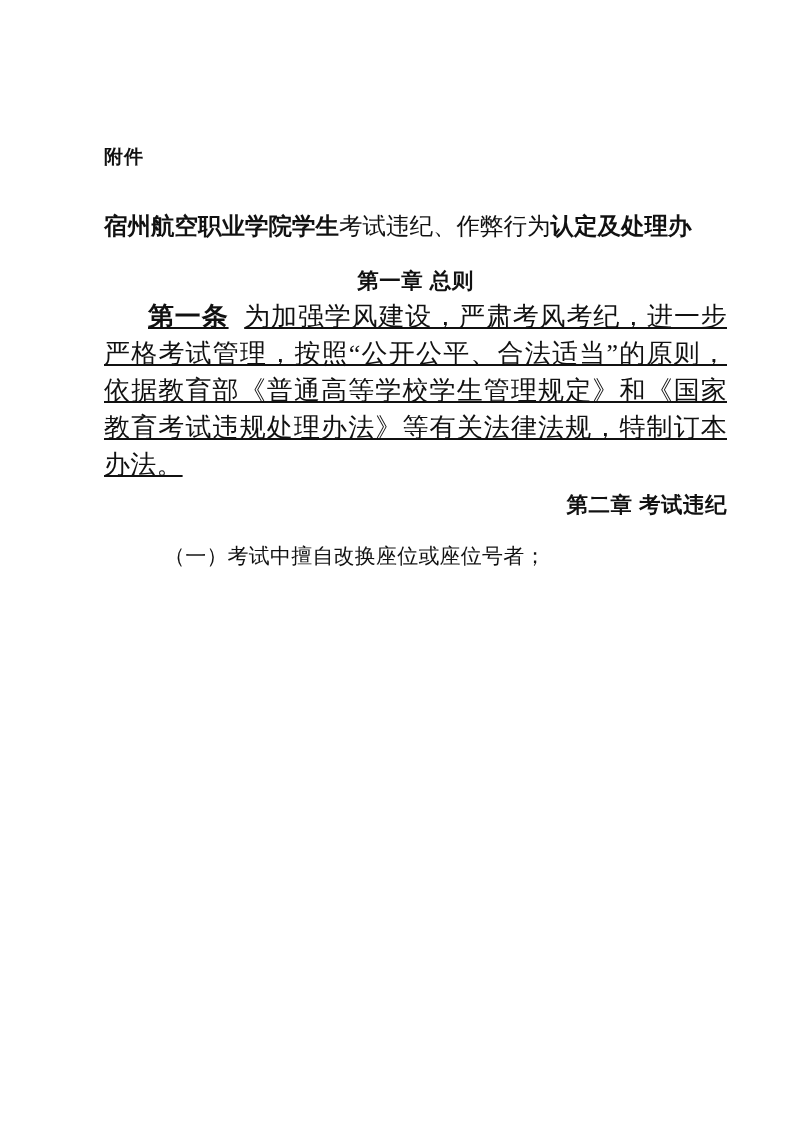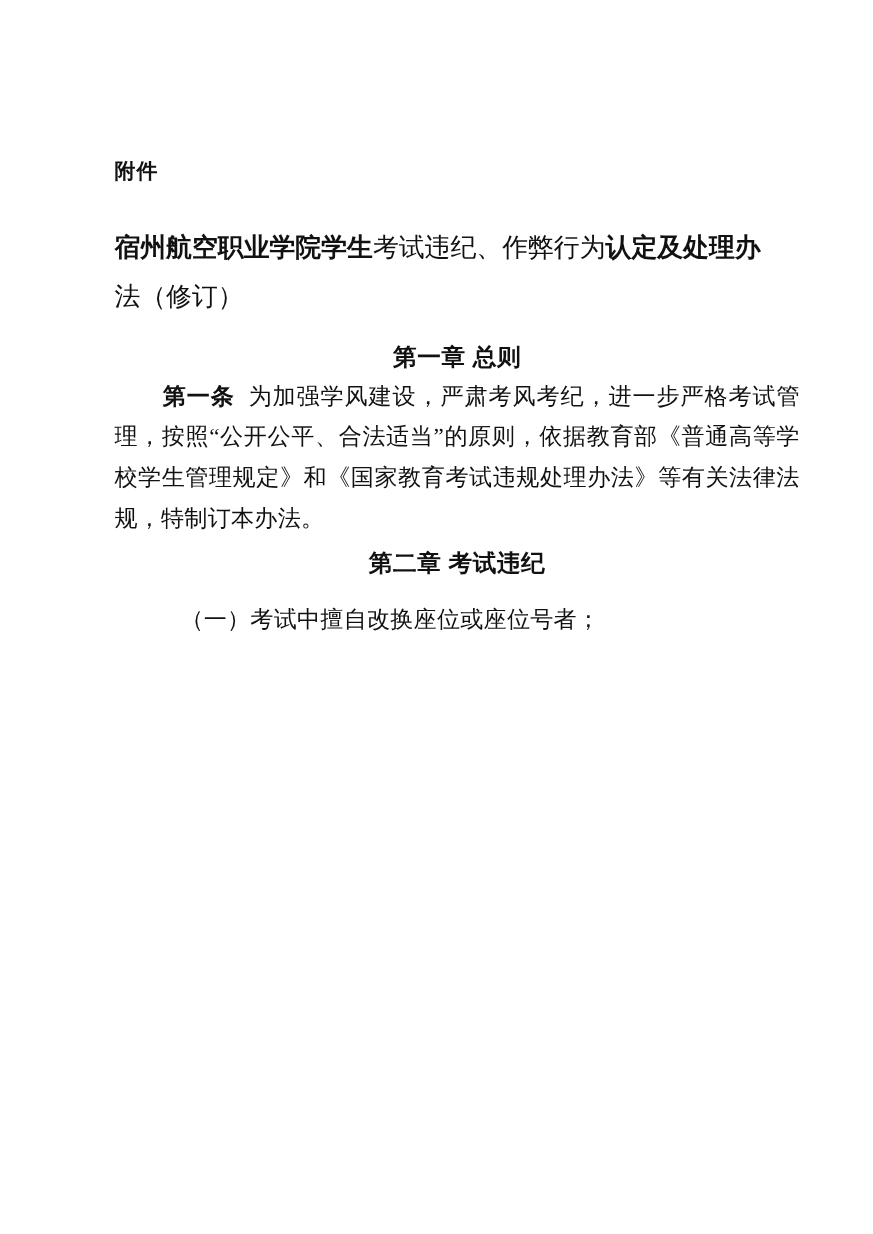--- a/index.html
+++ b/index.html
@@ -38,29 +38,30 @@
   .w400 { font-weight: 400; }
   .chapter-heading {
     margin: 16px 0 0 0;
     text-align: center;
     font-family: "Liberation Sans", "DejaVu Sans", sans-serif;
     font-weight: 700;
     font-size: 21.5px;
     line-height: 34px;
     letter-spacing: 0.5px;
   }
-  .chapter-heading.second { margin-top: 5px; }
+  .chapter-heading.second { margin-top: 5px; text-align: right; }
   .article {
     margin: 0;
     font-family: "Liberation Serif", "DejaVu Serif", serif;
-    font-size: 21px;
+    font-size: 26px;
     line-height: 37px;
     text-align: justify;
     text-indent: 44px;
     letter-spacing: 0.2px;
+    text-decoration: underline;
   }
   .article-label {
     font-weight: 700;
     margin-right: 0.6em;
   }
   .list-item {
     margin: 16px;
     font-family: Liberation Serif, serif;
     font-size: 21px;
     line-height: 37px;
@@ -71,21 +72,20 @@
 </style>
 </head>
 <body>
 
 <div class="page">
 
   <div class="attachment">附件</div>
 
   <h1 class="doc-title">
       <span class="t-line"><span class="w900">宿州航空职业学院学生</span><span class="w400">考试违纪、作弊行为</span><span class="w900">认定及</span><span class="w700">处理办</span></span>
-      <span class="t-line w400">法（修订）</span>
     </h1>
 
   <h2 class="chapter-heading">第一章 总则</h2>
 
   <p class="article"><span class="article-label">第一条</span><span>为加强学风建设，严肃考风考纪，进一步严格考试管理，按照“公开公平、合法适当”的原则，依据教育部《普通高等学校学生管理规定》和《国家教育考试违规处理办法》等有关法律法规，特制订本办法。</span></p>
 
 
   <h2 class="chapter-heading second">第二章 考试违纪</h2>
 
 

